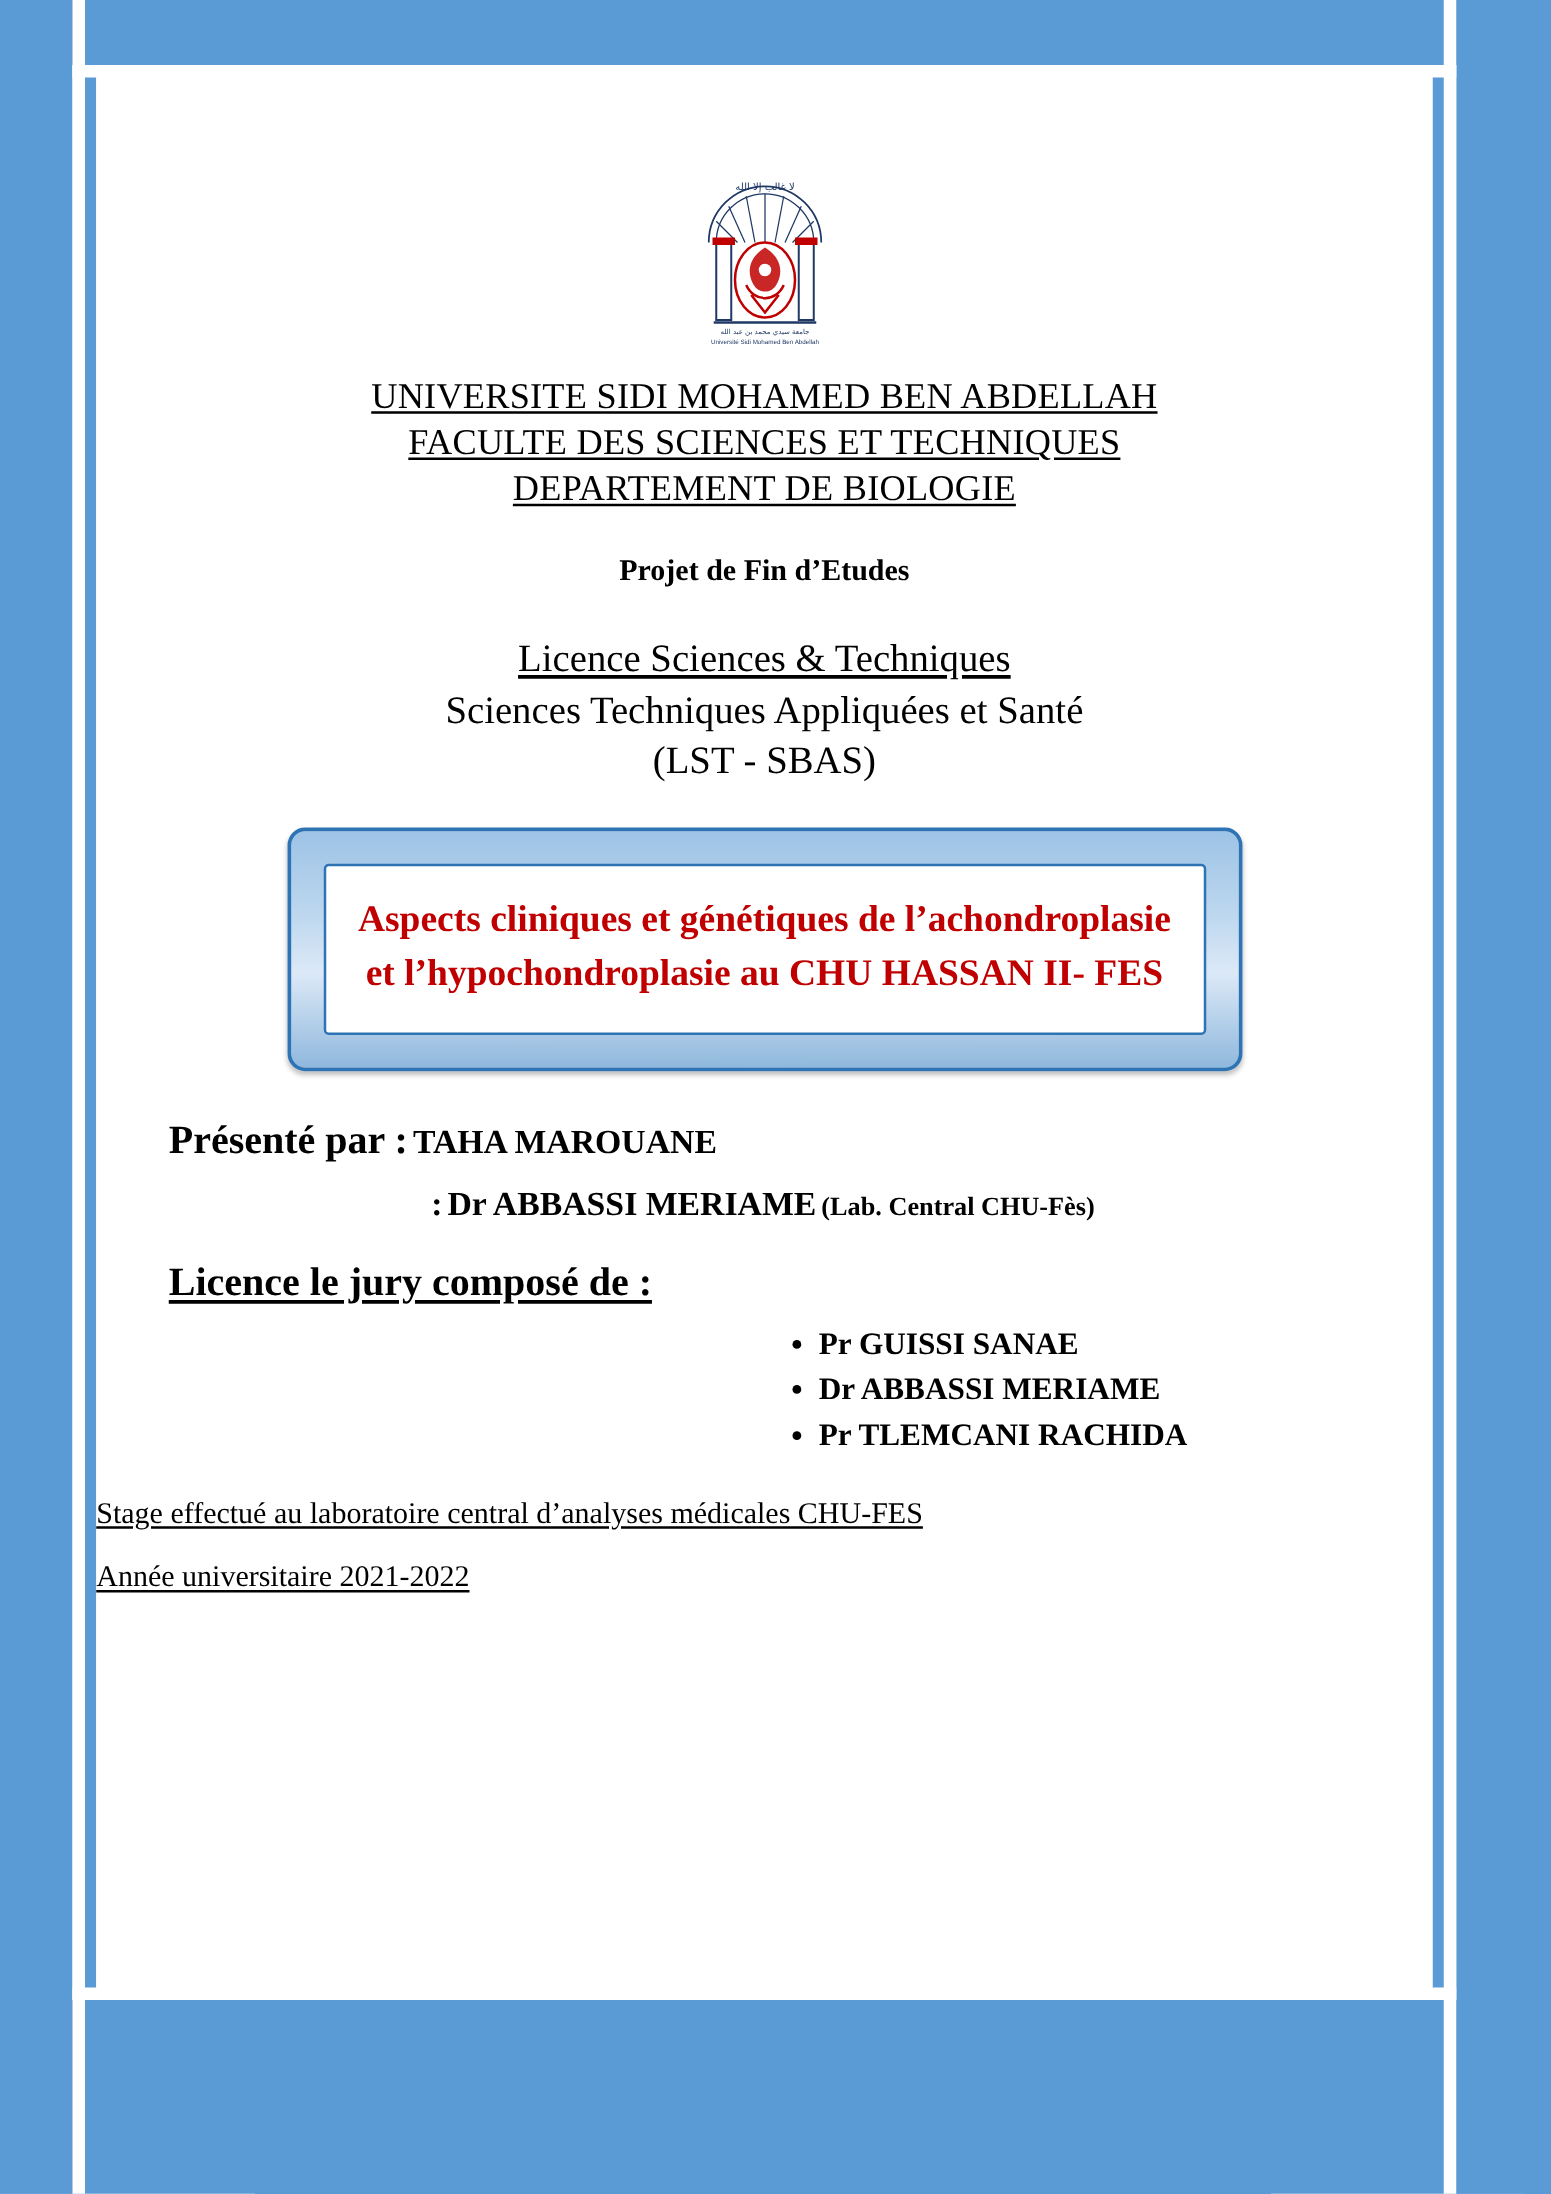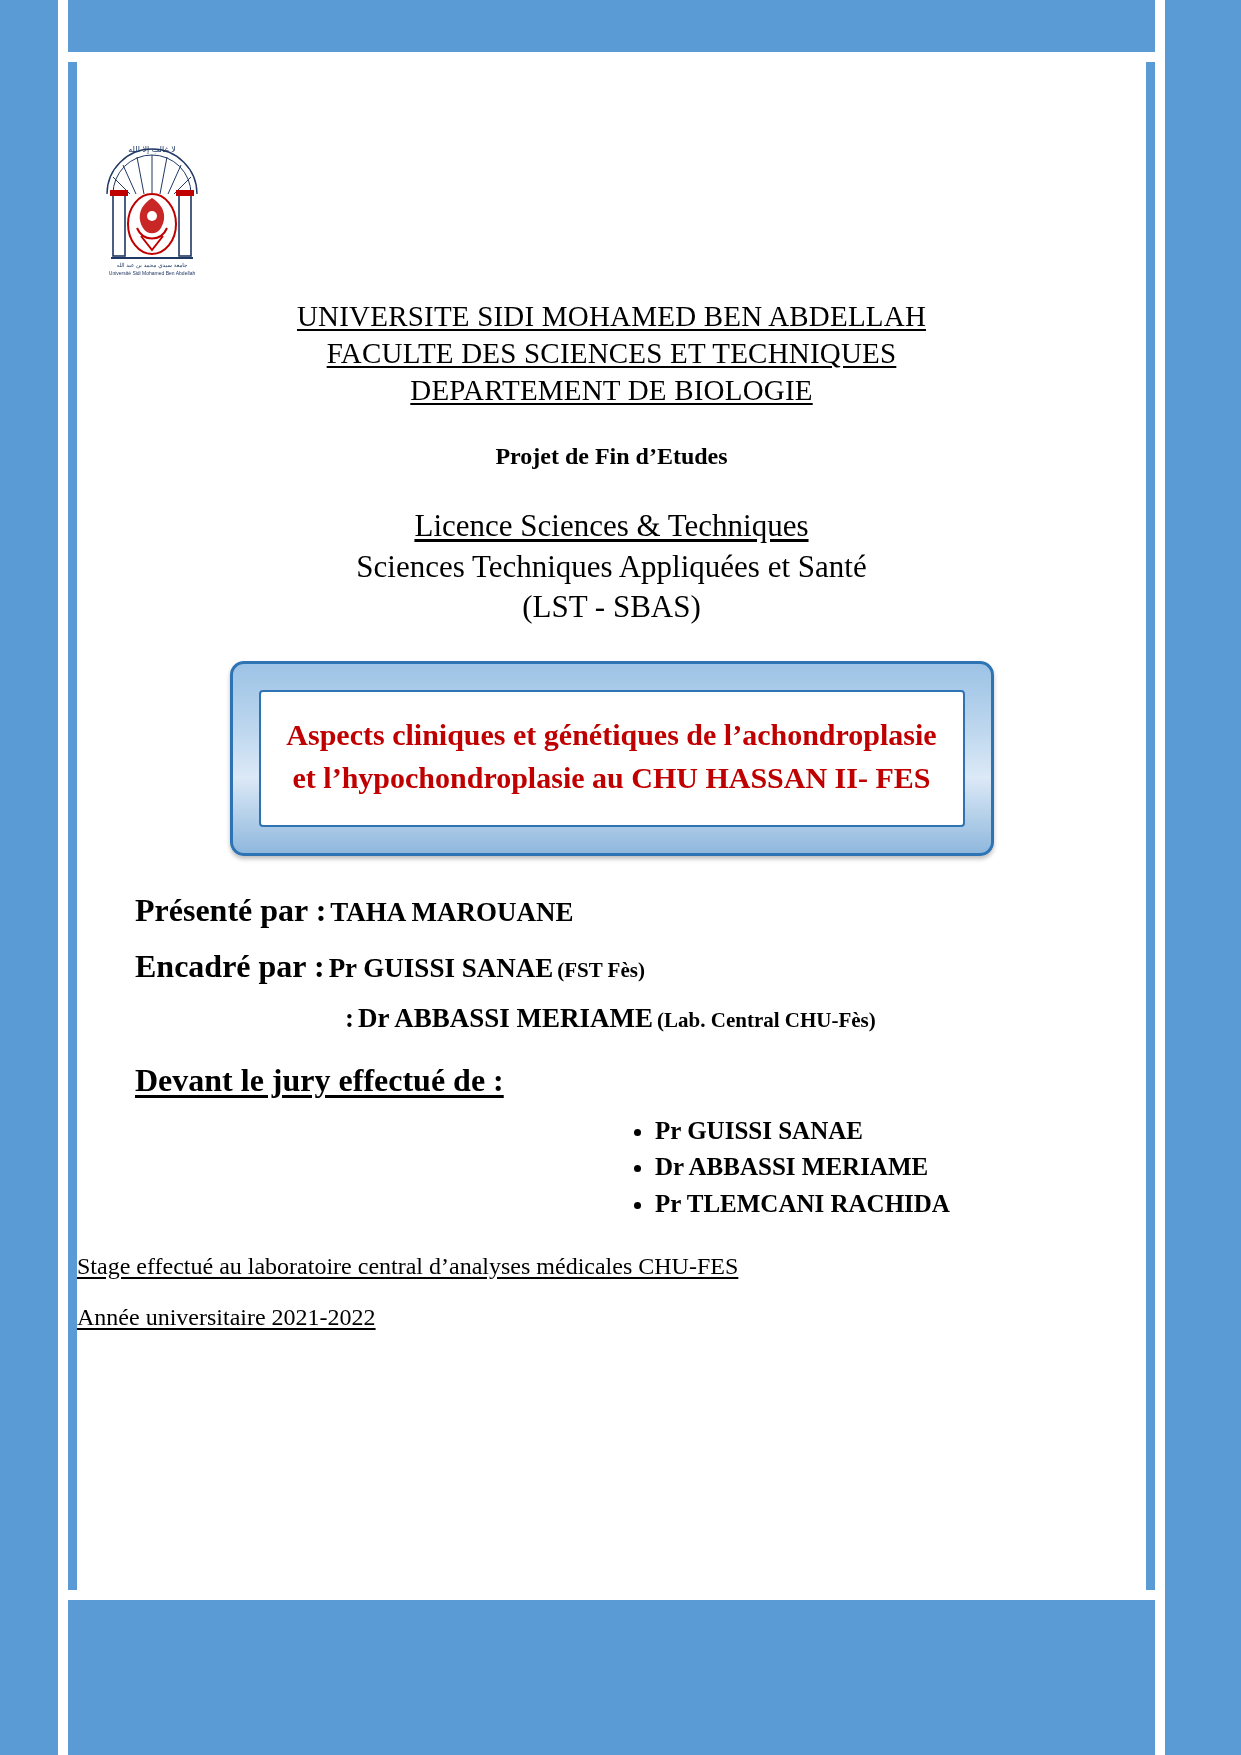--- a/index.html
+++ b/index.html
@@ -64,20 +64,21 @@
     position: absolute;
     left: 77px;
     top: 62px;
     width: 1069px;
     height: 1528px;
     box-sizing: border-box;
     padding: 0;
   }
 
   .logo-wrap {
+    text-align: center;
     padding-top: 70px;
   }
   .logo {
     display: inline-block;
     width: 150px;
     height: 150px;
     position: relative;
   }
 
   .univ-block {
@@ -280,34 +281,29 @@
     </div>
   </div>
 
   <div class="people">
 
     <div class="row">
       <span class="lbl-big">Présenté par :</span>
       <span class="val-mid">TAHA MAROUANE</span>
     </div>
 
-    <div class="row">
-      <span class="lbl-big">Encadré par :</span>
-      <span class="val-mid">Pr GUISSI SANAE</span>
-      <span class="val-small">(FST Fès)</span>
-    </div>
 
     <div class="row row-indent">
       <span class="val-mid">:</span>
       <span class="val-mid">Dr ABBASSI MERIAME</span>
       <span class="val-small">(Lab. Central CHU-Fès)</span>
     </div>
 
 
-    <div class="jury-head">Devant le jury effectué de :</div>
+    <div class="jury-head">Licence le jury composé de :</div>
 
     <ul class="jury-list">
       <li>Pr GUISSI SANAE</li>
       <li>Dr ABBASSI MERIAME</li>
       <li>Pr TLEMCANI RACHIDA</li>
     </ul>
   </div>
 
   <div class="footer">
     <div class="foot-line">Stage effectué au laboratoire central d’analyses médicales CHU-FES</div>

